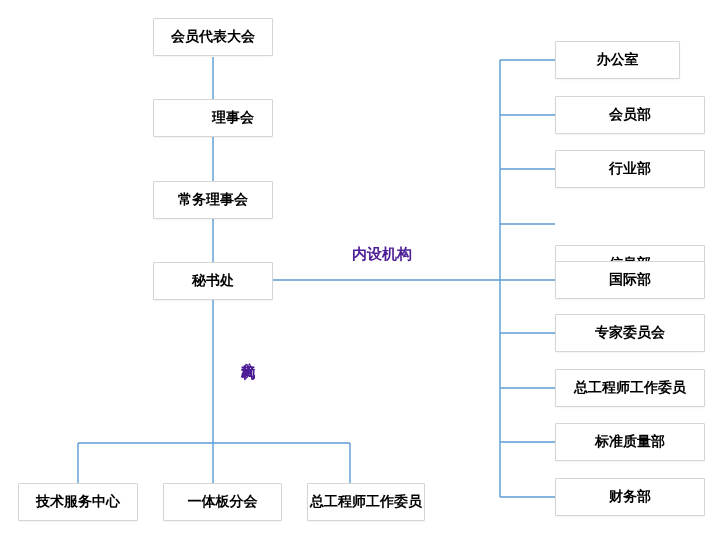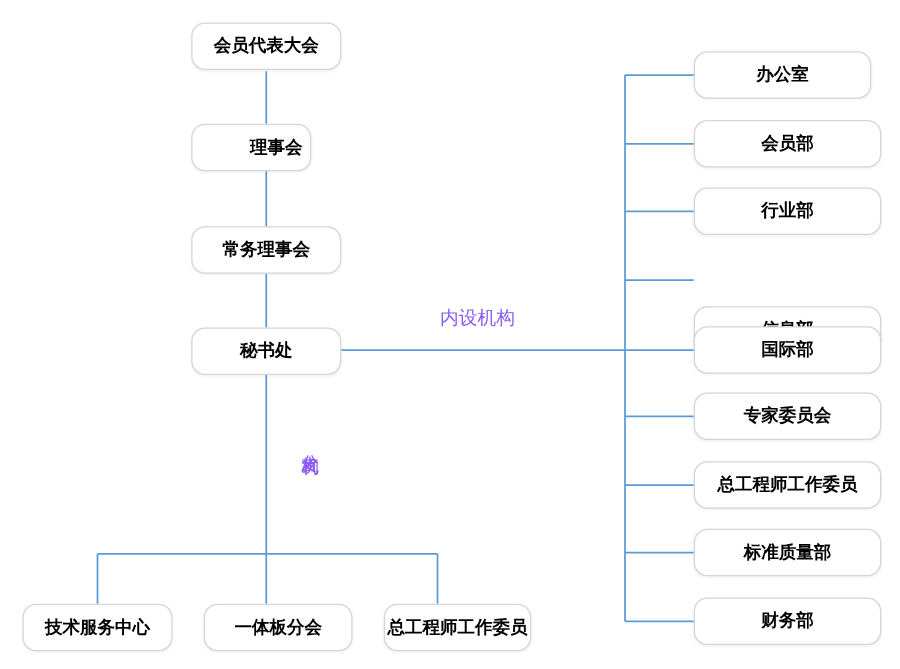--- a/index.html
+++ b/index.html
@@ -22,36 +22,36 @@
     width: 720px;
     height: 535px;
     pointer-events: none;
   }
   .box {
     position: absolute;
     box-sizing: border-box;
     height: 38px;
     background: #ffffff;
     border: 1px solid #d5d5d5;
-    border-radius: 11px;
+    border-radius: 1px;
     box-shadow: 0 1px 2px rgba(0,0,0,0.05);
     display: flex;
     align-items: center;
     justify-content: center;
     font-size: 14px;
     font-weight: bold;
     color: #000000;
     white-space: nowrap;
     z-index: 2;
   }
   .flow-label {
     position: absolute;
     font-size: 15px;
-    font-weight: normal;
-    color: #8b5cf6;
+    font-weight: bold;
+    color: #4c1d95;
     z-index: 2;
     white-space: nowrap;
   }
   .flow-label.vertical {
     writing-mode: vertical-rl;
     text-orientation: upright;
     font-size: 14px;
     line-height: 1.05;
     letter-spacing: 1px;
   }
@@ -82,28 +82,28 @@
       <line x1="500" y1="497" x2="555" y2="497"></line>
 
       <line x1="78" y1="443" x2="350" y2="443"></line>
       <line x1="78" y1="443" x2="78" y2="483"></line>
       <line x1="213" y1="443" x2="213" y2="483"></line>
       <line x1="350" y1="443" x2="350" y2="483"></line>
     </g>
   </svg>
 
   <div class="box" style="left:153px; top:18px;  width:120px;">会员代表大会</div>
-  <div class="box" style="left:153px; top:99px;  width:96px;padding-left:40px;">理事会</div>
+  <div class="box" style="left:153px; top:99px;  width:120px;padding-left:40px;">理事会</div>
   <div class="box" style="left:153px; top:181px; width:120px;">常务理事会</div>
   <div class="box" style="left:153px; top:262px; width:120px;text-align:right;">秘书处</div>
 
   <div class="flow-label" style="left:352px; top:245px;">内设机构</div>
   <div class="flow-label vertical" style="left:241px; top:352px;">分支机构</div>
 
-  <div class="box" style="left:555px; top:41px;  width:142px;">办公室</div>
+  <div class="box" style="left:555px; top:41px;  width:125px;">办公室</div>
   <div class="box" style="left:555px; top:96px;  width:150px;">会员部</div>
   <div class="box" style="left:555px; top:150px; width:150px;">行业部</div>
   <div class="box" style="left:555px; top:205px; width:150px;margin-top:40px;">信息部</div>
   <div class="box" style="left:555px; top:261px; width:150px;">国际部</div>
   <div class="box" style="left:555px; top:314px; width:150px;">专家委员会</div>
   <div class="box" style="left:555px; top:369px; width:150px;">总工程师工作委员</div>
   <div class="box" style="left:555px; top:423px; width:150px;">标准质量部</div>
   <div class="box" style="left:555px; top:478px; width:150px;">财务部</div>
 
   <div class="box" style="left:18px;  top:483px; width:120px;">技术服务中心</div>

